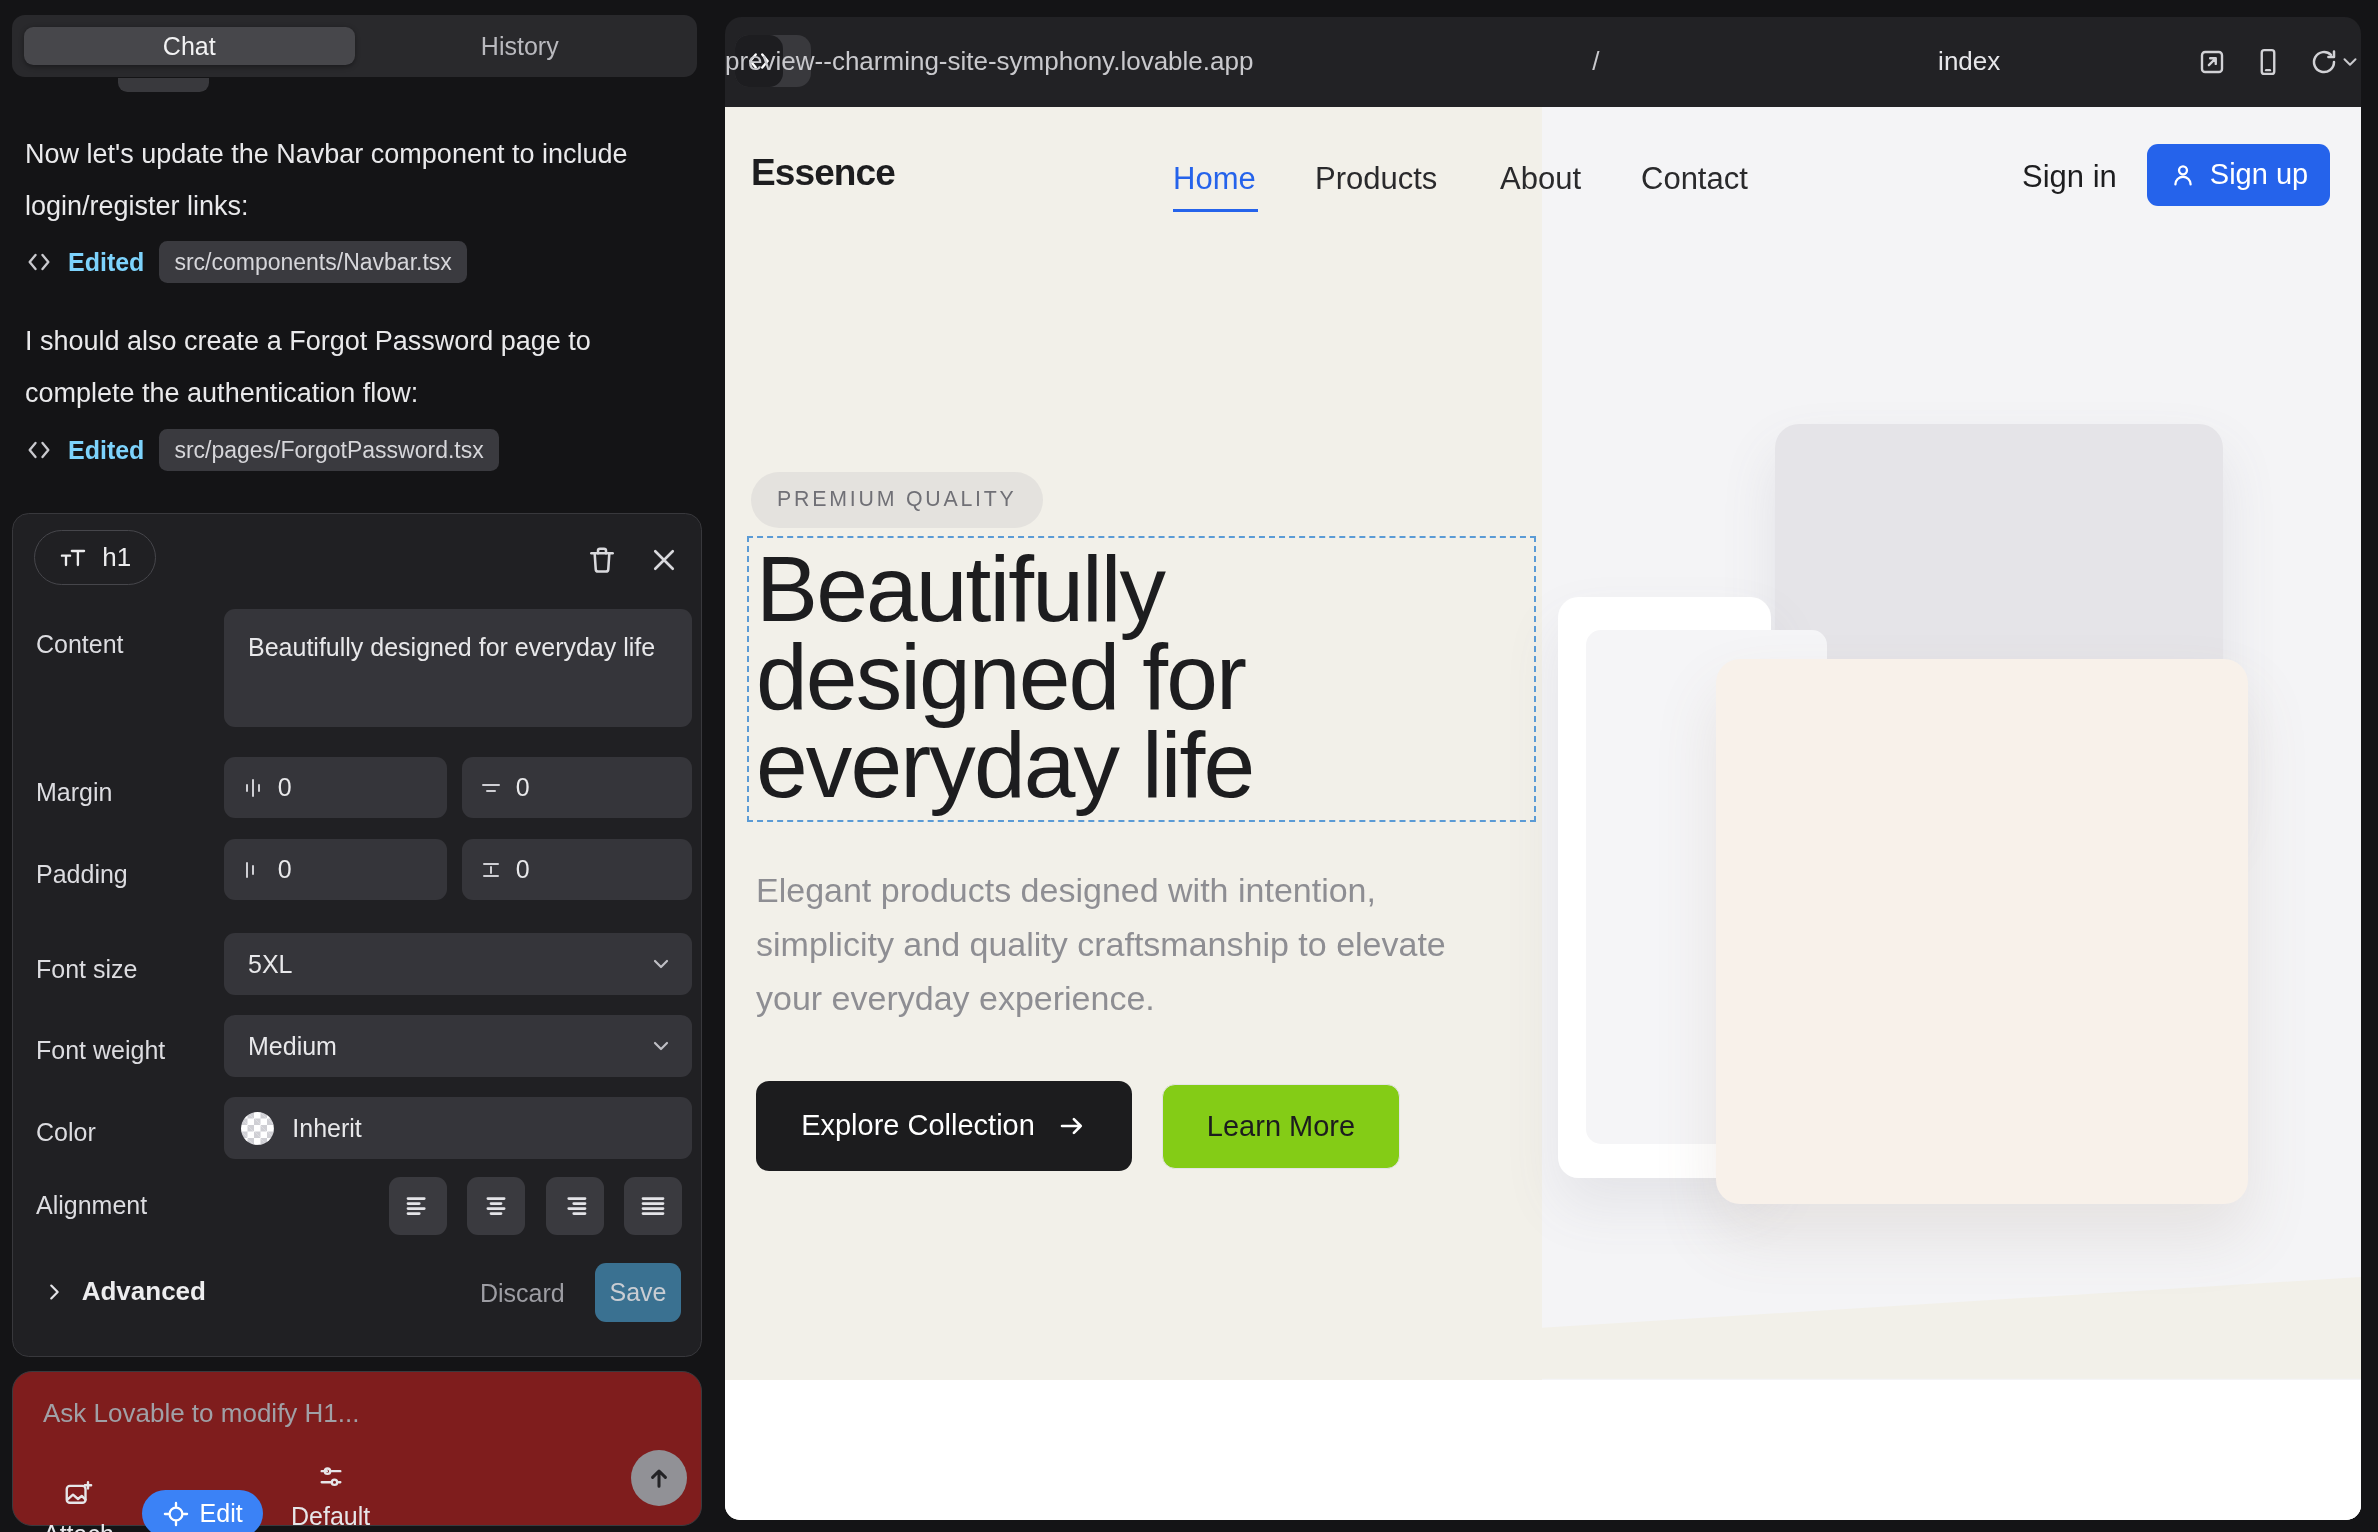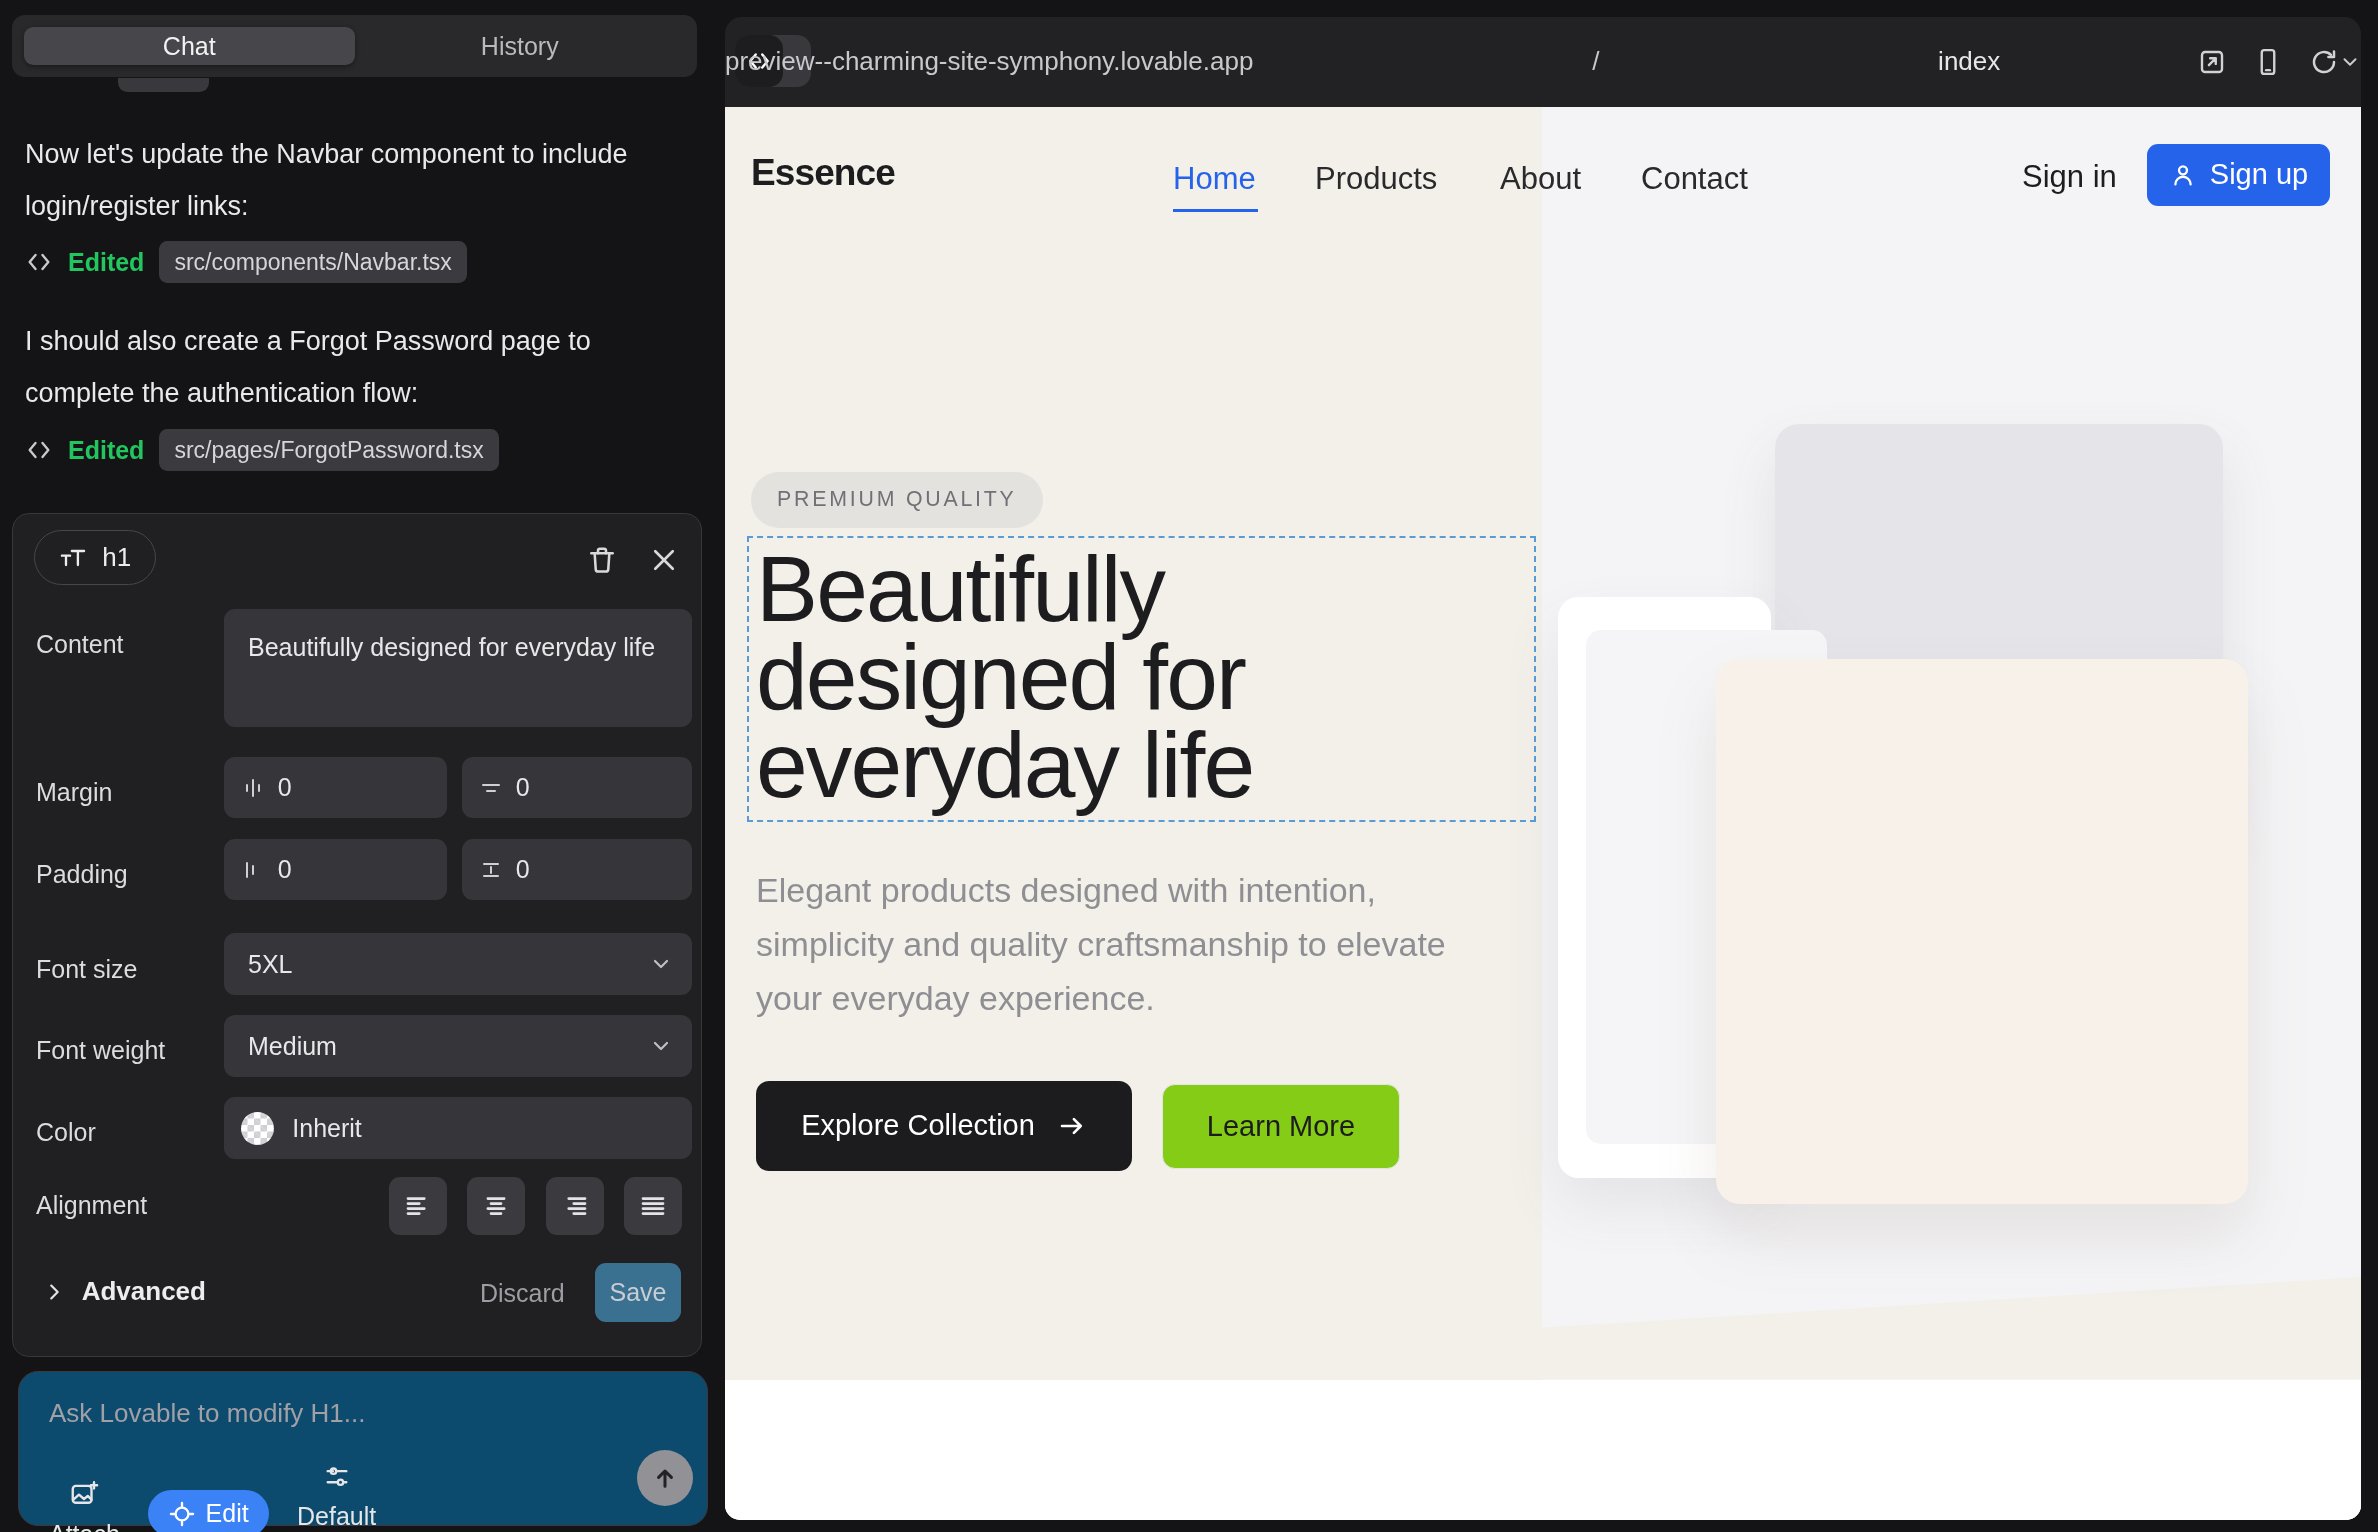--- a/index.html
+++ b/index.html
@@ -11,21 +11,21 @@
   
   .tabs{left:12px;top:15px;width:685px;height:62px;background:#29292c;border-radius:13px;
         display:flex;padding:12px;box-sizing:border-box;}
   .tab{flex:1;display:flex;align-items:center;justify-content:center;font-size:25px;
        color:#b9b9be;border-radius:9.3px;cursor:pointer;}
   .tab.active{background:#47474b;color:#f2f2f3;box-shadow:0 1.9px 5.6px rgba(0,0,0,.35);}
   .partial-pill{left:118px;top:78px;width:91px;height:14px;background:#39393d;
         border-radius:0 0 9.3px 9.3px;}
   .msg{left:25px;width:659px;font-size:27px;line-height:52px;color:#e9e9eb;}
   .edited-row{left:25px;height:46px;display:flex;align-items:center;gap:15px;}
-  .edited-label{font-weight:bold;font-size:25px;color:#22c55e;}
+  .edited-label{font-weight:bold;font-size:25px;color:#7dd3fc;}
   .file-badge{background:#3a3a3f;border-radius:8.3px;padding:7.4px 15px;font-size:23px;color:#d6d6da;}
   .code-ic{color:#c9c9ce;}
 
   
   .editor{left:12px;top:513px;width:690px;height:844px;background:#202023;
           border:1.9px solid #38383c;border-radius:16.7px;box-sizing:border-box;}
   .tag-pill{left:21.3px;top:16px;display:flex;align-items:center;gap:15px;border:1.9px solid #46464b;
             border-radius:927px;padding:11px 24px;color:#ececee;font-size:26px;}
   .icon-btn{color:#d9d9dd;cursor:pointer;}
   .fld-label{font-size:25px;color:#dcdce0;}
@@ -37,22 +37,22 @@
              align-items:center;justify-content:center;color:#e4e4e8;cursor:pointer;}
   .discard{font-size:25px;color:#9d9da3;cursor:pointer;}
   .save{background:#3a7191;color:#c9cdd3;font-size:25px;border-radius:11px;
         display:flex;align-items:center;justify-content:center;cursor:pointer;}
   .swatch{width:33px;height:33px;border-radius:50%;margin:0 18.6px 0 16.7px;background-color:#fff;
      background-image:linear-gradient(45deg,#cfcfd4 25%,transparent 25%,transparent 75%,#cfcfd4 75%),
                       linear-gradient(45deg,#cfcfd4 25%,transparent 25%,transparent 75%,#cfcfd4 75%);
      background-size:13px 13px;background-position:0 0,6.5px 6.5px;}
 
   
-  .prompt{left:12px;top:1371px;width:690px;height:155px;background:#0c4a6e;
-          border:1.9px solid #3a3a3e;border-radius:20px;box-sizing:border-box;margin-left:6px;}
+  .prompt{left:12px;top:1371px;width:690px;height:155px;background:#7f1d1d;
+          border:1.9px solid #3a3a3e;border-radius:20px;box-sizing:border-box;}
   .placeholder{left:30px;top:26px;font-size:26px;color:#a0a0a6;}
   .ptool{left:30px;top:91px;display:flex;align-items:center;gap:28px;color:#e6e6e9;}
   .ptool-item{display:flex;align-items:center;gap:11px;font-size:25px;cursor:pointer;flex-direction:column;}
   .edit-pill{display:flex;align-items:center;gap:9.3px;background:#3b82f6;color:#fff;
              border-radius:927px;padding:9.3px 20.4px;font-size:25px;cursor:pointer;}
   .send{left:618px;top:78px;width:56px;height:56px;border-radius:50%;background:#919196;
         display:flex;align-items:center;justify-content:center;color:#232326;cursor:pointer;}
 
   
   .frame{left:725px;top:16.7px;width:1636px;height:1503px;background:#222225;border-radius:16.7px;}

